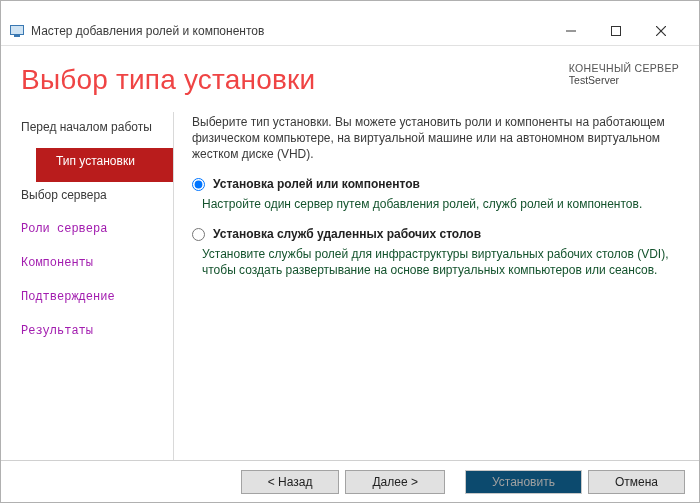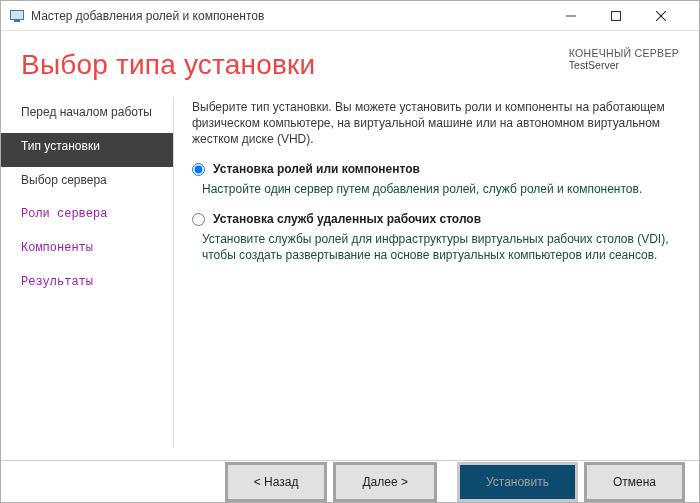--- a/index.html
+++ b/index.html
@@ -12,20 +12,21 @@
     height: 503px;
     overflow: hidden;
     border: 1px solid #b0b0b0;
   }
   .titlebar {
     height: 30px;
     display: flex;
     align-items: center;
     padding: 0 16px 0 8px;
     border-bottom: 1px solid #e1e1e1;
+    margin-top: 15px;
   }
   .titlebar .app-icon {
     width: 16px; height: 16px;
     margin-right: 6px;
     display: inline-flex; align-items: center; justify-content: center;
   }
   .titlebar .title-text { color: #3b3b3b; font-size: 12px; }
   .titlebar .win-controls { margin-left: auto; display: flex; }
   .titlebar .win-btn {
     width: 45px; height: 30px;
@@ -62,22 +63,23 @@
     padding-top: 2px;
   }
   .sidebar-item {
     padding: 4px 10px 12px 20px;
     font-size: 12px;
     color: #3a3a3a;
     line-height: 18px;
     white-space: nowrap;
   }
   .sidebar-item.active {
-    background: #404040;
+    background: #b91c1c;
     color: #fff;
+    margin-left: 35px;
   }
   .sidebar-item.disabled { color: #a21caf; font-family: Liberation Mono, monospace; }
   .content {
     flex: 1;
     padding: 2px 24px 0 18px;
     border-left: 1px solid #d9d9d9;
     font-size: 12px;
     color: #3a3a3a;
     line-height: 16px;
   }
@@ -93,25 +95,25 @@
     border-top: 1px solid #d0d0d0;
     display: flex;
     align-items: center;
     justify-content: flex-end;
     padding: 0 14px;
     gap: 6px;
     background: #fff;
   }
   .footer button {
     min-width: 82px;
-    height: 40px;
+    height: 24px;
     font-family: inherit;
     font-size: 12px;
     background: #e1e1e1;
-    border: 3px solid #a3a3a3;
+    border: 1px solid #a3a3a3;
     color: #222;
     padding: 0 26px;
   }
   .footer button[disabled] {
     color: #a0a0a0;
     border-color: #c8c8c8;
     background: #0c4a6e;
   }
   .footer .gap { width: 8px; }
 </style>
@@ -155,20 +157,21 @@
   </div>
 </div>
 
 <div class="body-area">
   <div class="sidebar">
     <div class="sidebar-item"><span>Перед началом работы</span></div>
     <div class="sidebar-item active"><span>Тип установки</span></div>
     <div class="sidebar-item"><span>Выбор сервера</span></div>
     <div class="sidebar-item disabled"><span>Роли сервера</span></div>
     <div class="sidebar-item disabled"><span>Компоненты</span></div>
+    <div class="sidebar-item disabled"><span>Подтверждение</span></div>
     <div class="sidebar-item disabled"><span>Результаты</span></div>
   </div>
 
   <div class="content">
     <p class="intro">Выберите тип установки. Вы можете установить роли и компоненты на работающем физическом компьютере, на виртуальной машине или на автономном виртуальном жестком диске (VHD).</p>
 
     <div class="opt-row">
       <input type="radio" name="install-type" checked="" style="">
       <span class="opt-title">Установка ролей или компонентов</span>
     </div>

